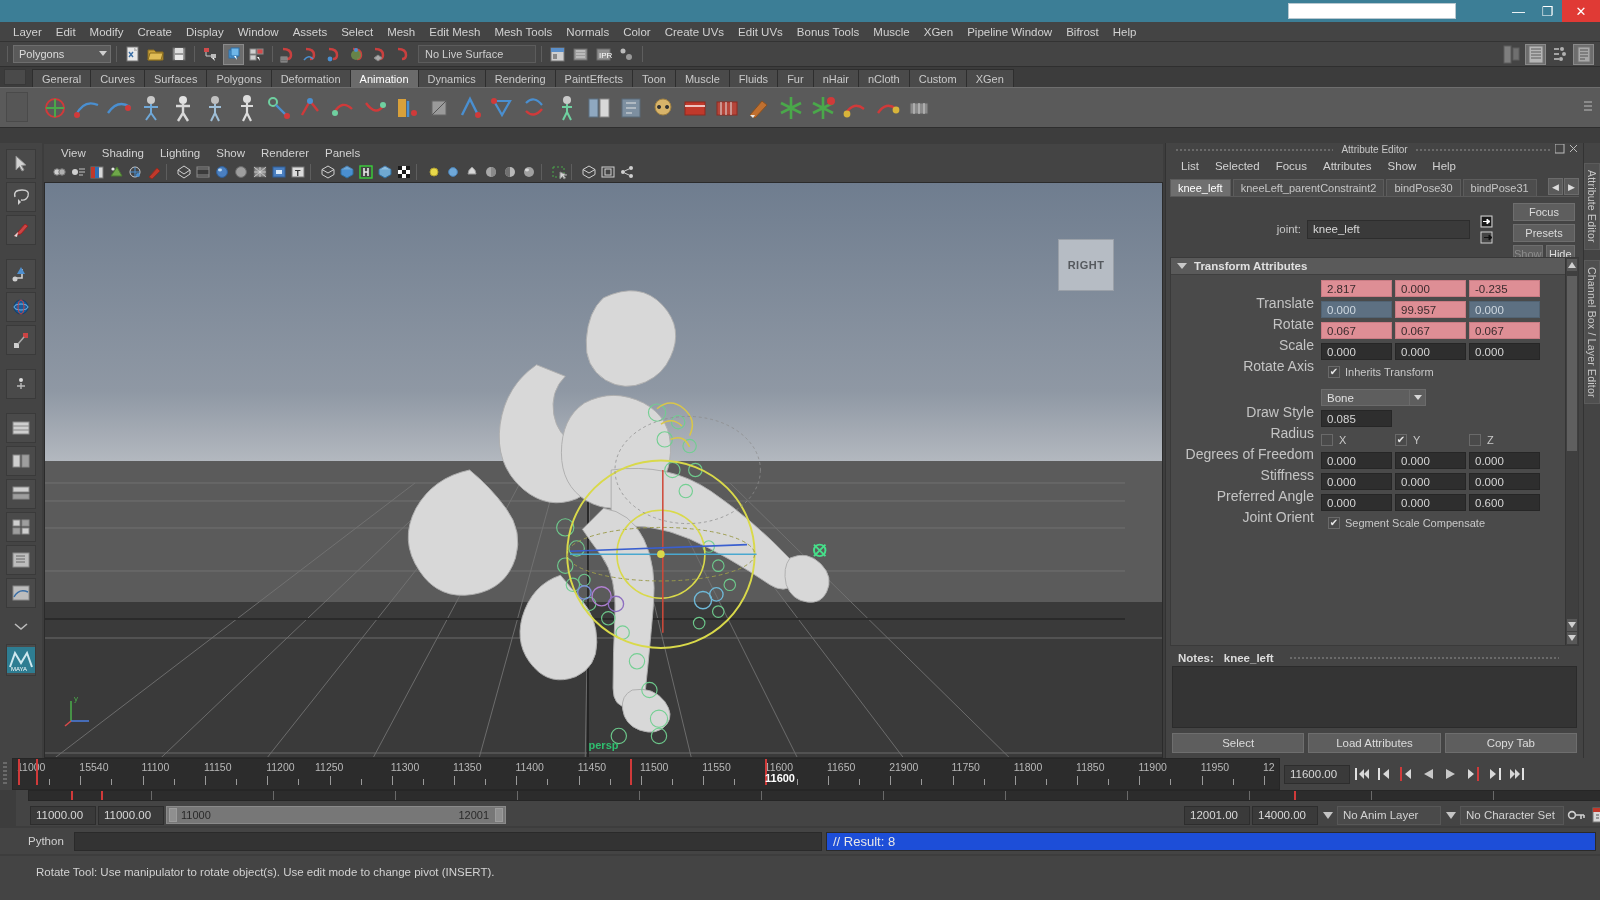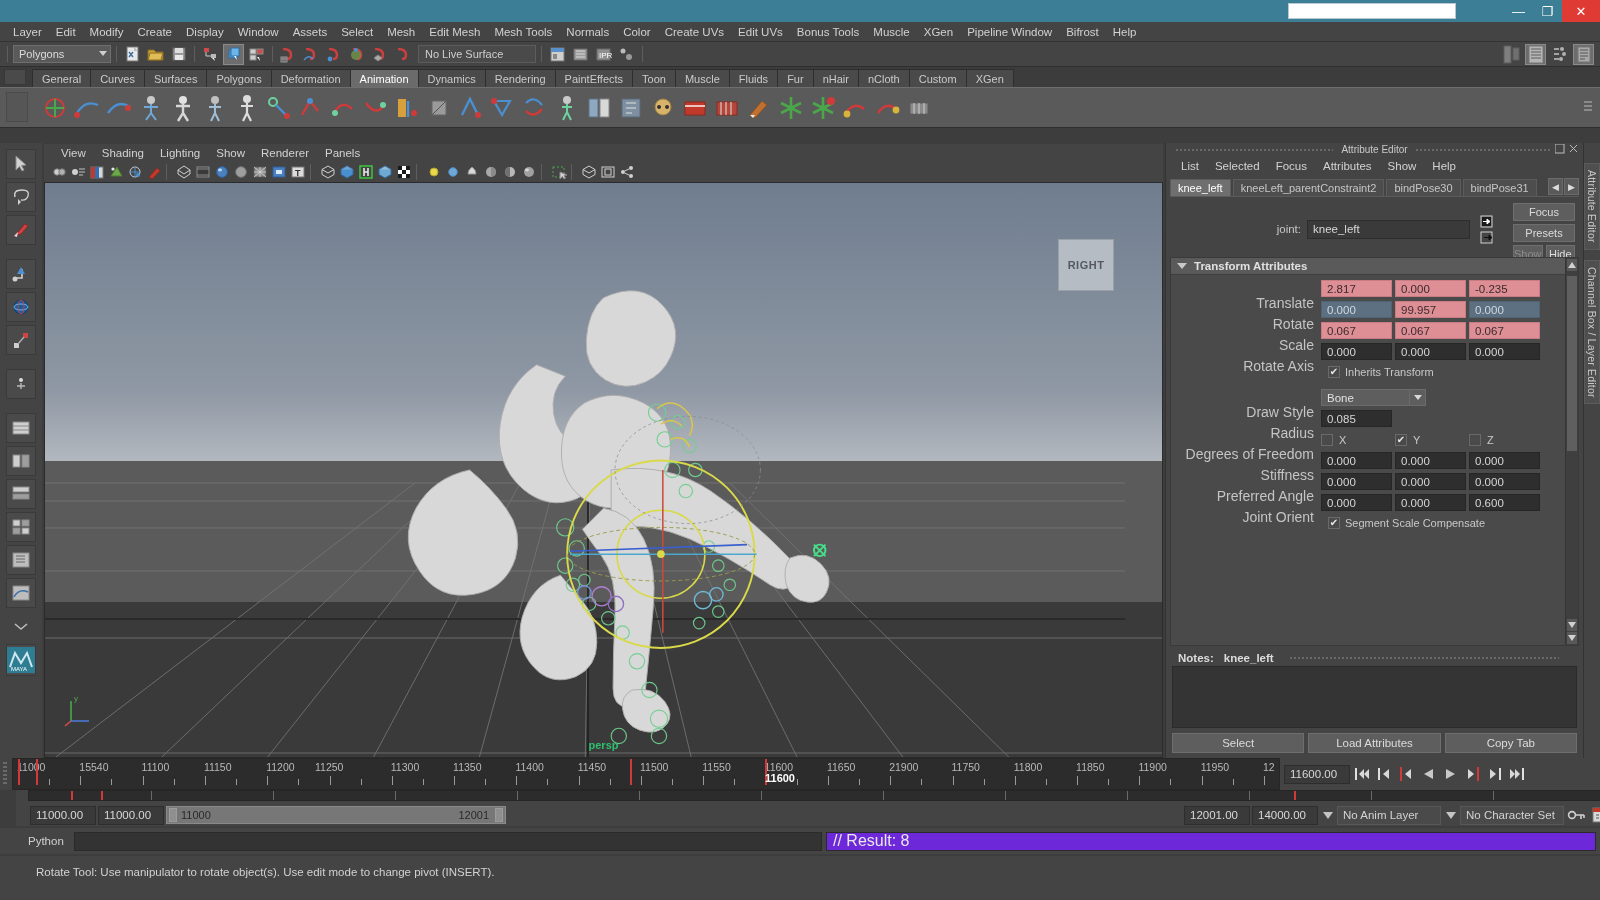--- a/index.html
+++ b/index.html
@@ -366,22 +366,22 @@
     position: absolute; left: 0; top: 828px; width: 1600px; height: 26px;
     background: #444444; display: flex; align-items: center; gap: 4px; padding: 0 4px;
   }
   .cmd-lang {
     width: 52px; font-size: 11.5px; color: #d0d0d0; padding-left: 10px;
   }
   .cmd-input {
     flex: 1; height: 19px; background: #333333; border: 1px solid #2a2a2a;
   }
   .cmd-result {
-    width: 770px; height: 19px; background: #6d28d9; border: 1px solid #2a2a2a;
-    color: #e8e8e8; font-size: 16px; display: flex; align-items: center; padding-left: 6px;
+    width: 770px; height: 19px; background: #1d4ed8; border: 1px solid #2a2a2a;
+    color: #e8e8e8; font-size: 13px; display: flex; align-items: center; padding-left: 6px;
   }
   .cmd-grip { width: 10px; position: relative; }
 
   
   .helpline {
     position: absolute; left: 0; top: 856px; width: 1600px; height: 44px;
     background: #444444; display: flex; align-items: flex-start; padding: 6px 0 0 12px;
   }
   .help-text { font-size: 11.5px; color: #d2d2d2; padding-left: 14px; padding-top: 4px;}
 </style>

